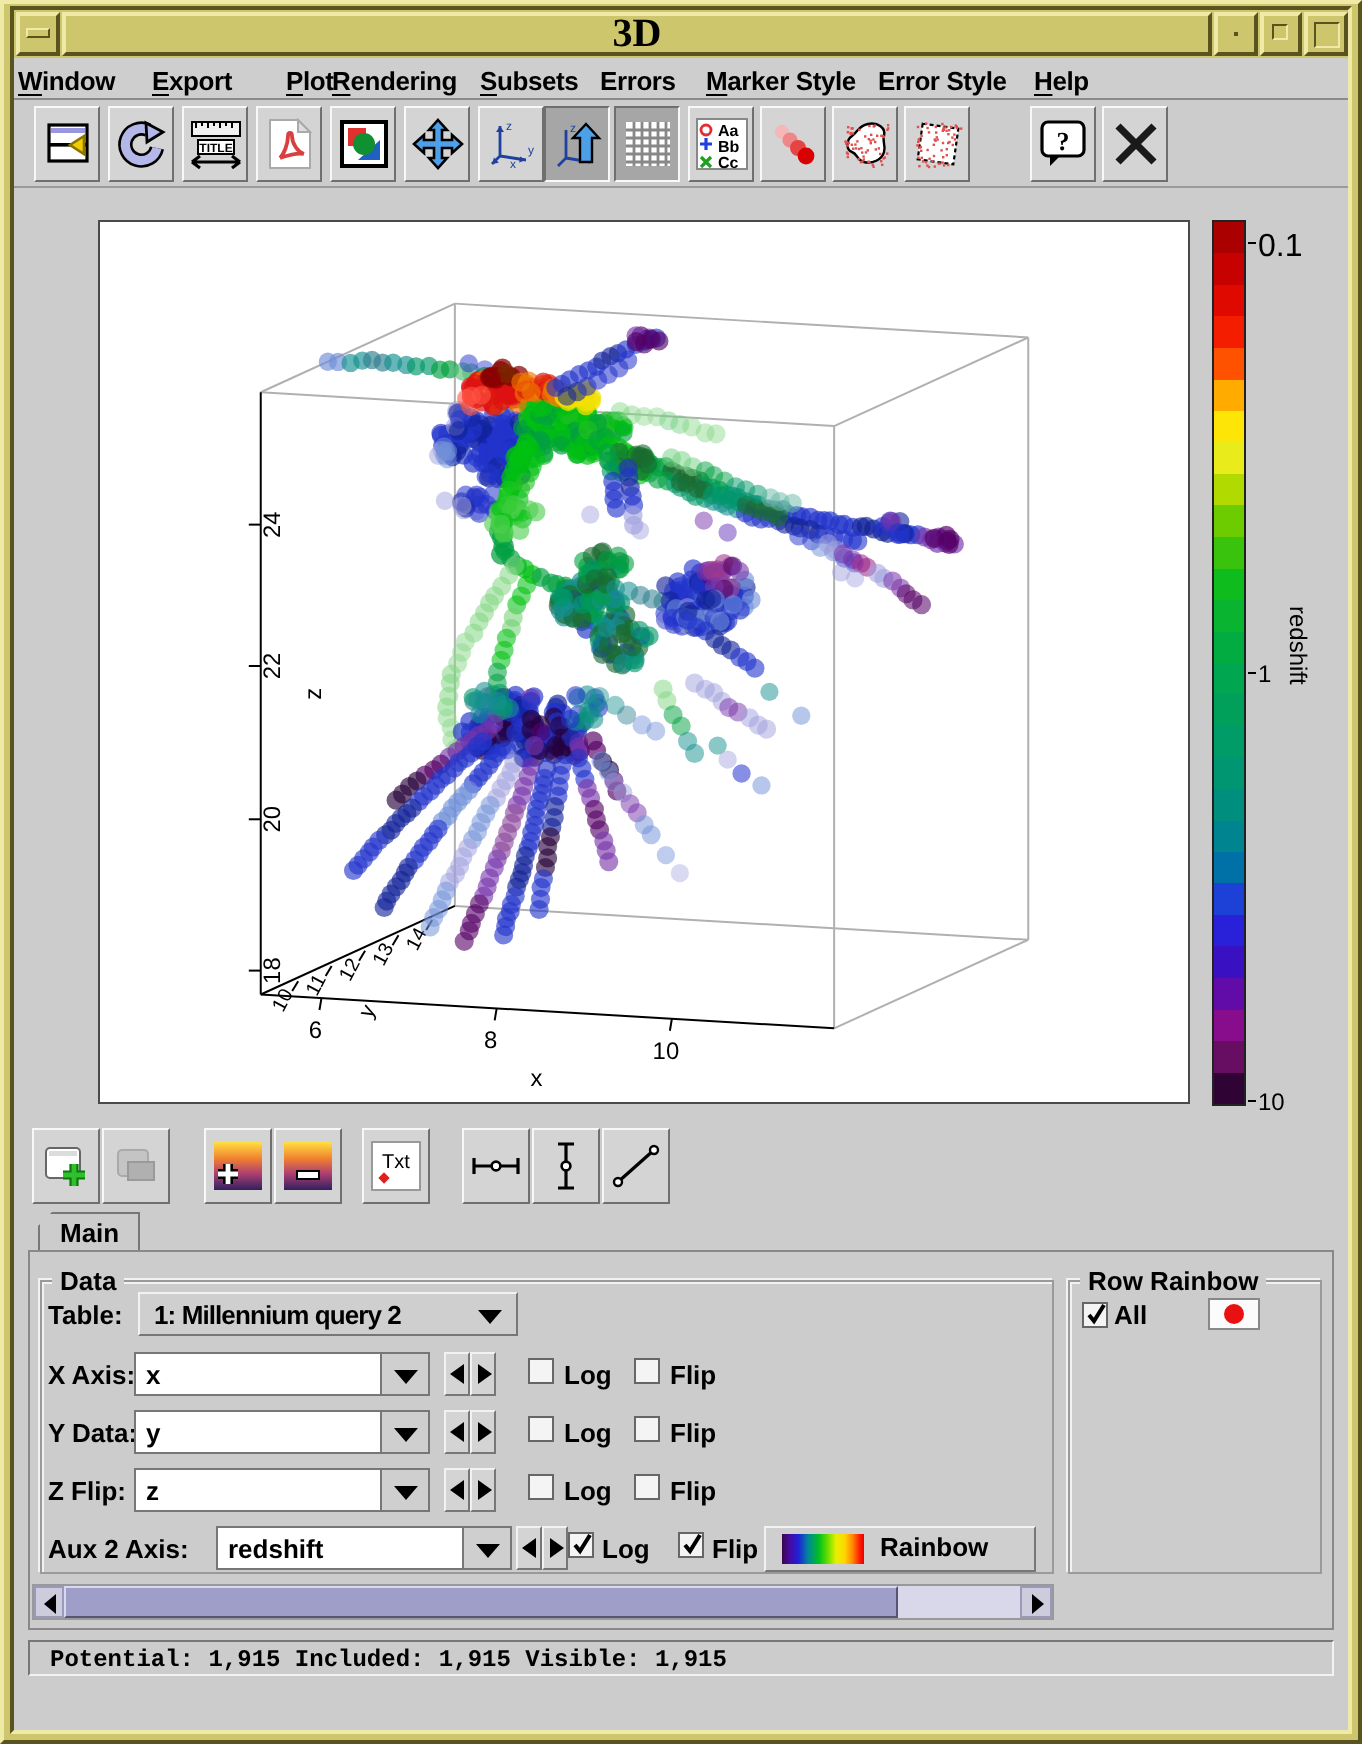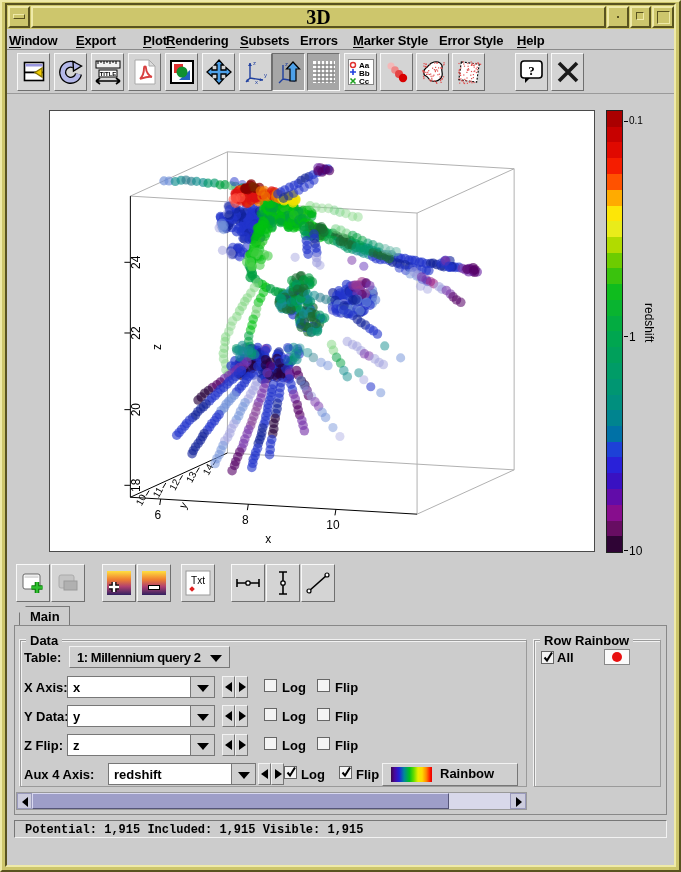--- a/index.html
+++ b/index.html
@@ -1663,21 +1663,21 @@
       <circle cx="313.3" cy="357.7" r="4.8" fill="#2f7f8f" fill-opacity="0.45"></circle>
       <circle cx="321.0" cy="362.6" r="4.8" fill="#6f8fd8" fill-opacity="0.45"></circle>
       <circle cx="327.9" cy="365.7" r="4.8" fill="#6f8fd8" fill-opacity="0.45"></circle>
 </g>
 </svg>
 
 <div style="position:absolute;left:606px;top:110px;width:17px;height:443px;border:1px solid #222;background:linear-gradient(180deg,#aa0000 0.00%,#aa0000 3.57%,#c70100 3.57%,#c70100 7.14%,#e00900 7.14%,#e00900 10.71%,#f51d00 10.71%,#f51d00 14.29%,#ff5200 14.29%,#ff5200 17.86%,#ffab00 17.86%,#ffab00 21.43%,#fde607 21.43%,#fde607 25.00%,#e9ec1a 25.00%,#e9ec1a 28.57%,#b1db00 28.57%,#b1db00 32.14%,#6dcc00 32.14%,#6dcc00 35.71%,#3ac30d 35.71%,#3ac30d 39.29%,#0fbc1e 39.29%,#0fbc1e 42.86%,#09b430 42.86%,#09b430 46.43%,#03ac41 46.43%,#03ac41 50.00%,#00a650 50.00%,#00a650 53.57%,#00a05b 53.57%,#00a05b 57.14%,#009c67 57.14%,#009c67 60.71%,#009672 60.71%,#009672 64.29%,#008f7e 64.29%,#008f7e 67.86%,#00848f 67.86%,#00848f 71.43%,#0071a6 71.43%,#0071a6 75.00%,#1d41d7 75.00%,#1d41d7 78.57%,#2921d9 78.57%,#2921d9 82.14%,#3911c2 82.14%,#3911c2 85.71%,#610ca9 85.71%,#610ca9 89.29%,#870d8d 89.29%,#870d8d 92.86%,#670d62 92.86%,#670d62 96.43%,#2f0435 96.43%,#2f0435 100.00%)"></div>
 <div style="position:absolute;left:624px;top:121px;width:4px;height:1px;background:#000"></div>
 <div style="position:absolute;left:624px;top:336px;width:4px;height:1px;background:#000"></div>
 <div style="position:absolute;left:624px;top:550px;width:4px;height:1px;background:#000"></div>
-<div style="position:absolute;left:629px;top:115px;font-size:10px">0.1</div>
+<div style="position:absolute;left:629px;top:115px;font-size:16px">0.1</div>
 <div style="position:absolute;left:629px;top:330px;font-size:12px">1</div>
 <div style="position:absolute;left:629px;top:544px;font-size:12px">10</div>
 <div style="position:absolute;left:644px;top:330px;font-size:12px;transform:rotate(90deg);transform-origin:0 0;white-space:nowrap;left:656px;top:303px">redshift</div>
 
 <div class="tbtn2" style="left:16px;top:564px">
     <svg width="28" height="28" viewBox="0 0 28 28">
       <rect x="4" y="5" width="17" height="15" rx="2" fill="#fff" stroke="#666"></rect>
       <rect x="5.5" y="6.5" width="14" height="2.5" fill="#dcdcdc"></rect>
       <path d="M18 13 v11 M12.5 18.5 h11" stroke="#0a7a0a" stroke-width="4.6"></path>
       <path d="M18 13 v11 M12.5 18.5 h11" stroke="#2fbf2f" stroke-width="2.4"></path>
@@ -1748,21 +1748,21 @@
 
 <div style="position:absolute;left:19px;top:606px;width:51px;height:20px;background:#cccccc;border:1px solid #777;border-bottom:none;clip-path:polygon(0 100%, 0 7px, 7px 0, 100% 0, 100% 100%)"></div>
 <div class="lbl" style="left:30px;top:609px">Main</div>
 
 <div style="position:absolute;left:14px;top:625px;width:653px;height:190px;border:1px solid #888"></div>
 
 <div class="grp" style="left:20px;top:640px;width:507px;height:147px">
     <div class="gt">Data</div>
   </div>
 <div class="lbl" style="left:24px;top:650px">Table:</div>
-<div class="rcombo" style="left:69px;top:646px;width:161px;height:22px">
+<div class="rcombo" style="left:69px;top:646px;width:190px;height:22px">
     <span style="position:absolute;left:7px;top:3px;letter-spacing:-0.45px">1: Millennium query 2</span>
     <span style="position:absolute;right:7px;top:8px;width:0;height:0;border-left:6px solid transparent;border-right:6px solid transparent;border-top:7px solid #000"></span>
   </div>
 <div class="lbl" style="left:24px;top:680px">X Axis:</div>
 <div class="cfield" style="left:67px;top:676px;width:124px">x</div>
 <div class="cbtn" style="left:191px;top:676px">
     <span class="dna"></span>
   </div>
 <div class="spb" style="left:222px;top:676px">
     <span class="tl"></span>
@@ -1797,21 +1797,21 @@
 <div class="spb" style="left:222px;top:734px">
     <span class="tl"></span>
   </div>
 <div class="spb" style="left:235px;top:734px">
     <span class="tr"></span>
   </div>
 <div class="cb" style="left:264px;top:737px"></div>
 <div class="lbl" style="left:282px;top:738px">Log</div>
 <div class="cb" style="left:317px;top:737px"></div>
 <div class="lbl" style="left:335px;top:738px">Flip</div>
-<div class="lbl" style="left:24px;top:767px">Aux 4 Axis:</div>
+<div class="lbl" style="left:24px;top:767px">Aux 2 Axis:</div>
 <div class="cfield" style="left:108px;top:763px;width:124px">redshift</div>
 <div class="cbtn" style="left:232px;top:763px">
     <span class="dna"></span>
   </div>
 <div class="spb" style="left:258px;top:763px">
     <span class="tl"></span>
   </div>
 <div class="spb" style="left:271px;top:763px">
     <span class="tr"></span>
   </div>

